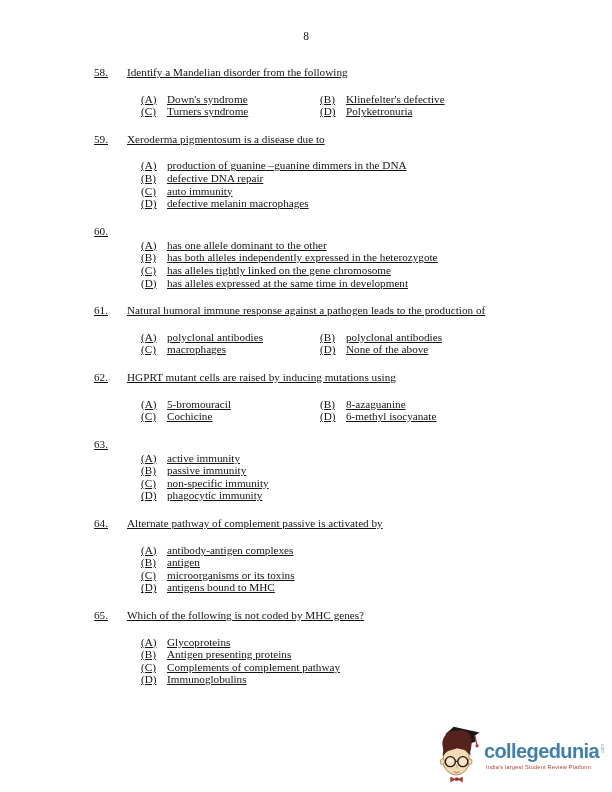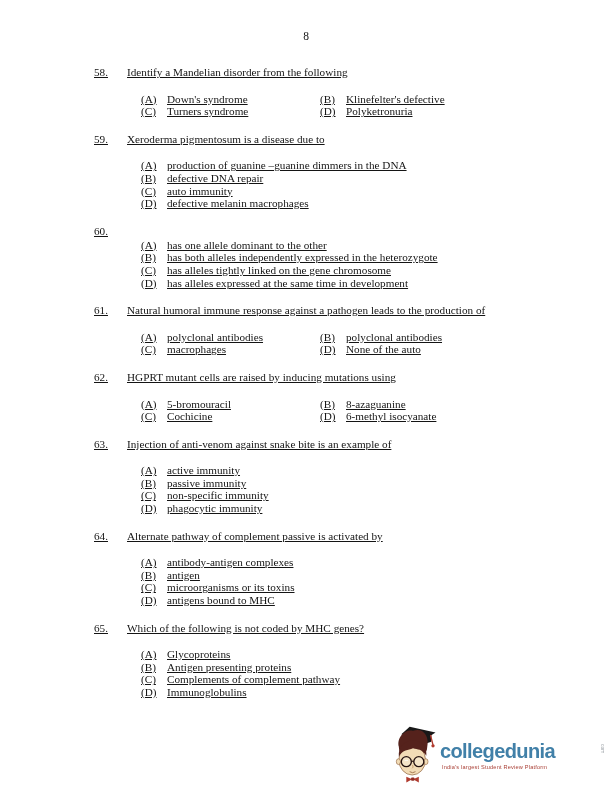--- a/index.html
+++ b/index.html
@@ -37,21 +37,21 @@
   .opt-text { flex:1; }
 
   
   .logo {
     position:absolute; right:6px; bottom:6px;
     display:flex; align-items:center;
     font-family:"Liberation Sans", sans-serif;
   }
   .mascot { width:50px; height:62px; margin-right:2px; }
   .logo-text { display:flex; flex-direction:column; }
-  .brand-row { display:flex; align-items:flex-start;gap:44px; }
+  .brand-row { display:flex; align-items:flex-start; }
   .brand {
     font-size:20px; font-weight:bold; letter-spacing:-0.6px;
     color:#4180a8;
   }
   .brand-suffix {
     font-size:5px; color:#9aa0a6; margin-top:4px; margin-left:1px;
     writing-mode:vertical-rl; letter-spacing:0;
   }
   .tagline {
     font-size:5.6px; color:#a93f35; margin-top:1px; margin-left:2px;
@@ -153,21 +153,21 @@
           <div class="opt">
               <span class="opt-label">(B)</span>
               <span class="opt-text">polyclonal antibodies</span>
             </div>
           <div class="opt">
               <span class="opt-label">(C)</span>
               <span class="opt-text">macrophages</span>
             </div>
           <div class="opt">
               <span class="opt-label">(D)</span>
-              <span class="opt-text">None of the auto</span>
+              <span class="opt-text">None of the above</span>
             </div>
         </div>
       </div>
     </div>
 
     <div class="question">
       <span class="q-num">62.</span>
       <div class="q-body">
         <div class="q-text">HGPRT mutant cells are raised by inducing mutations using</div>
         <div class="options two-col">
@@ -187,21 +187,20 @@
               <span class="opt-label">(D)</span>
               <span class="opt-text">6-methyl isocyanate</span>
             </div>
         </div>
       </div>
     </div>
 
     <div class="question">
       <span class="q-num">63.</span>
       <div class="q-body">
-        <div class="q-text">Injection of anti-venom against snake bite is an example of</div>
         <div class="options one-col">
           <div class="opt">
               <span class="opt-label">(A)</span>
               <span class="opt-text">active immunity</span>
             </div>
           <div class="opt">
               <span class="opt-label">(B)</span>
               <span class="opt-text">passive immunity</span>
             </div>
           <div class="opt">

